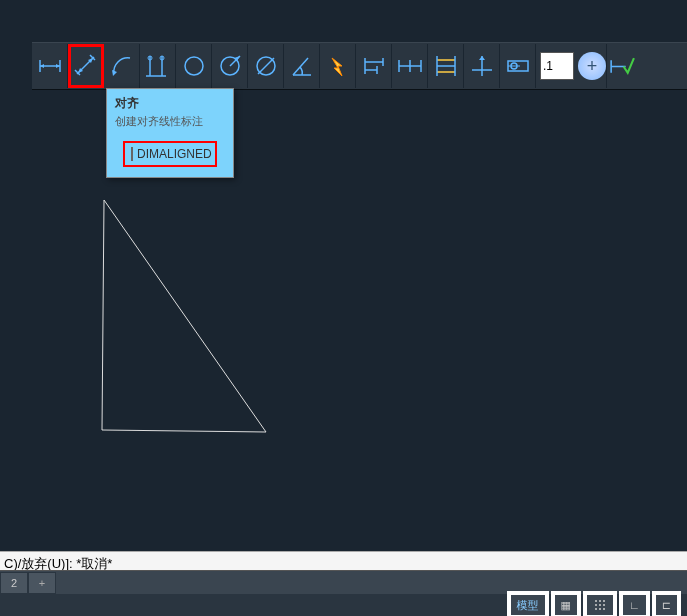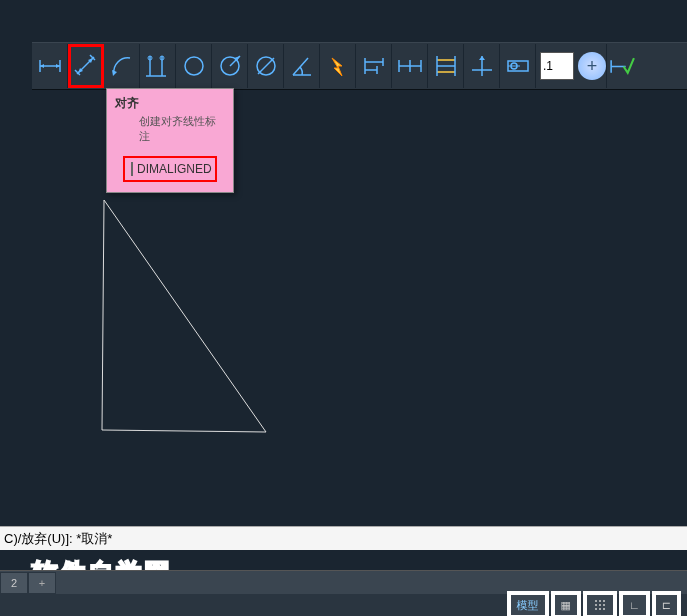--- a/index.html
+++ b/index.html
@@ -1,31 +1,31 @@
 <!DOCTYPE html>
 <html><head>
 <meta charset="utf-8">
 <style>
 * { margin: 0; padding: 0; box-sizing: border-box; font-family: "Microsoft YaHei", sans-serif; }
 body { background: #1a2530; width: 687px; height: 616px; overflow: hidden; position: relative; }
 .toolbar { position: absolute; top: 42px; left: 32px; right: 0; height: 48px; background: #2a3540; display: flex; align-items: center; border-top: 1px solid #3a4550; border-bottom: 1px solid #0a1015; }
 .tool-btn { width: 36px; height: 44px; display: flex; align-items: center; justify-content: center; border-right: 1px solid #1a2530; cursor: pointer; }
 .tool-btn svg { width: 28px; height: 28px; }
 .highlighted { border: 3px solid #f00; }
-.tooltip { position: absolute; top: 88px; left: 106px; width: 128px; background: #f9a8d4; border: 1px solid #888; box-shadow: 2px 2px 6px rgba(0,0,0,.4); font-size: 12px; color: #333; padding-bottom: 6px; }
+.tooltip { position: absolute; top: 88px; left: 106px; width: 128px; background: #7dd3fc; border: 1px solid #888; box-shadow: 2px 2px 6px rgba(0,0,0,.4); font-size: 12px; color: #333; padding-bottom: 6px; }
 .tooltip .title { padding: 6px 8px 2px; font-weight: bold; }
-.tooltip .desc { padding: 0 8px 8px; color: #555; font-size: 11px; margin-left: 24px; }
+.tooltip .desc { padding: 0 8px 8px; color: #555; font-size: 11px; }
 .tooltip .cmd { margin: 4px 16px; padding: 4px 6px; border: 2px solid #f00; display: flex; align-items: center; gap: 4px; }
 .cmd-icon { width: 14px; height: 14px; background: linear-gradient(#4af,#fa4); border: 1px solid #666; }
 .tooltip .help { padding: 4px 8px 0; font-size: 11px; color: #555; }
 .canvas { position: absolute; top: 90px; left: 0; right: 0; bottom: 90px; }
 .watermark { position: absolute; left: 32px; bottom: 18px; }
 .watermark .main { font-size: 26px; font-weight: bold; color: #5cb4ff; -webkit-text-stroke: 2px #fff; letter-spacing: 2px; }
 .watermark .url { font-size: 10px; color: #5cb4ff; -webkit-text-stroke: 1px #fff; letter-spacing: 3px; margin-top: -4px; }
-.cmdline { position: absolute; bottom: 66px; left: 0; right: 0; height: 24px; background: #f5f5f5; font-size: 13px; color: #000; padding: 3px 4px; border-top: 1px solid #aaa; }
+.cmdline { position: absolute; bottom: 41px; left: 0; right: 0; height: 24px; background: #f5f5f5; font-size: 13px; color: #000; padding: 3px 4px; border-top: 1px solid #aaa; }
 .tabbar { position: absolute; bottom: 22px; left: 0; right: 0; height: 24px; background: #3a4550; display: flex; align-items: center; border-top: 1px solid #555; }
 .tab { width: 28px; height: 22px; background: #4a5560; border: 1px solid #2a3540; display: flex; align-items: center; justify-content: center; font-size: 11px; color: #ccc; }
 .tab.plus { color: #aaa; }
 .statusbar { position: absolute; bottom: 0; left: 0; right: 0; height: 22px; background: #2a3540; display: flex; align-items: center; justify-content: flex-end; gap: 2px; padding-right: 6px; }
 .status-item { height: 28px; padding: 0 6px; background: #3a4550; border: 4px solid #ffffff; display: flex; align-items: center; justify-content: center; font-size: 11px; color: #ccc; }
 .status-item.active { color: #8cf; }
 .status-item svg { width: 14px; height: 14px; }
 .num-input { width: 34px; height: 28px; background: #fff; border: 1px solid #555; font-size: 12px; display: flex; align-items: center; padding-left: 2px; margin-left: 4px; }
 .plus-circle { width: 28px; height: 28px; border-radius: 50%; background: radial-gradient(#cdf,#8bf); display: flex; align-items: center; justify-content: center; font-size: 18px; color: #357; margin-left: 4px; }
 .check-tool { width: 30px; height: 44px; display: flex; align-items: center; justify-content: center; border-left: 1px solid #1a2530; }

